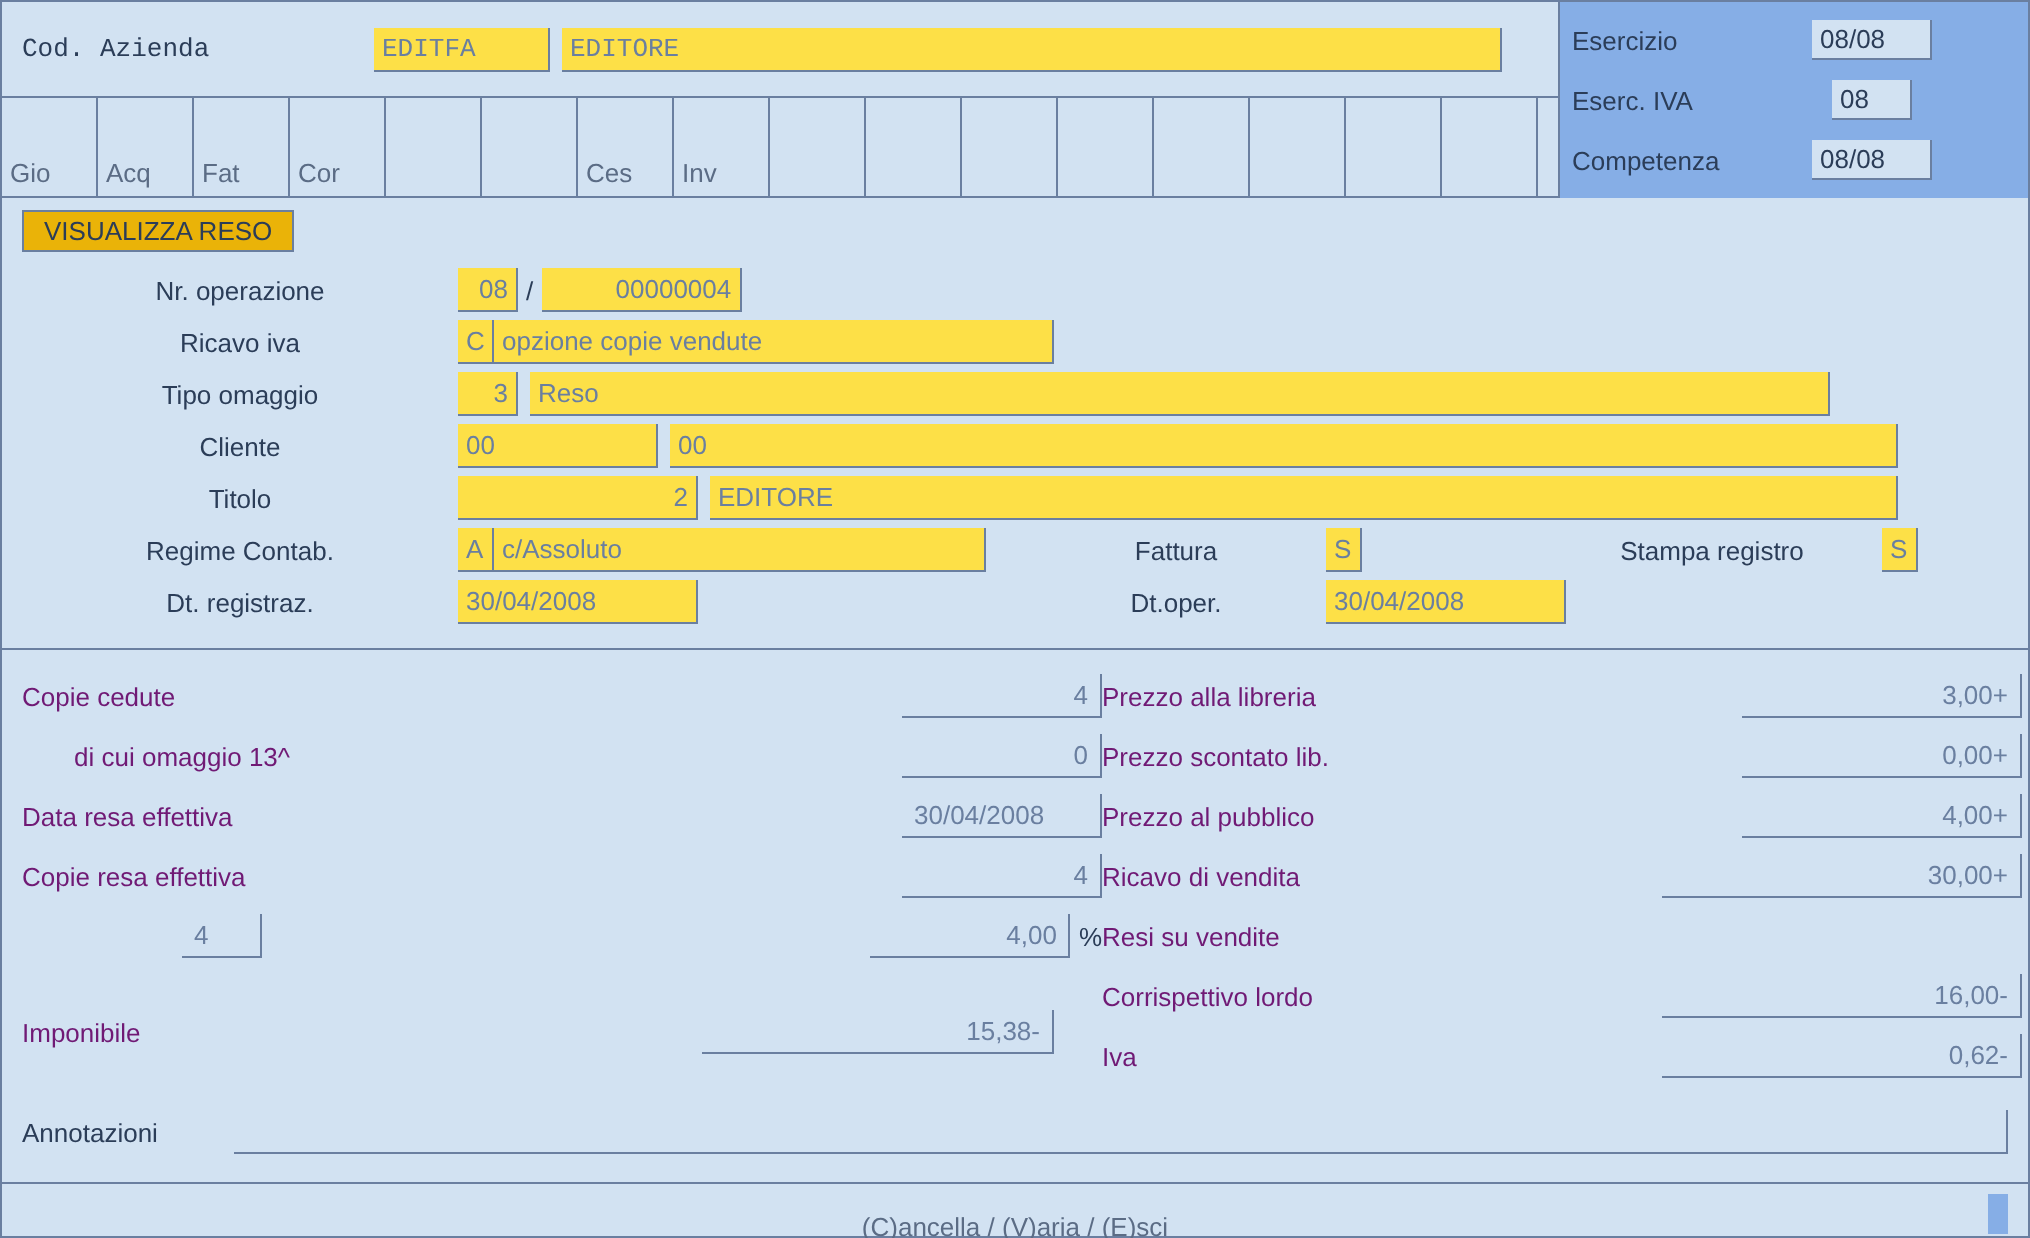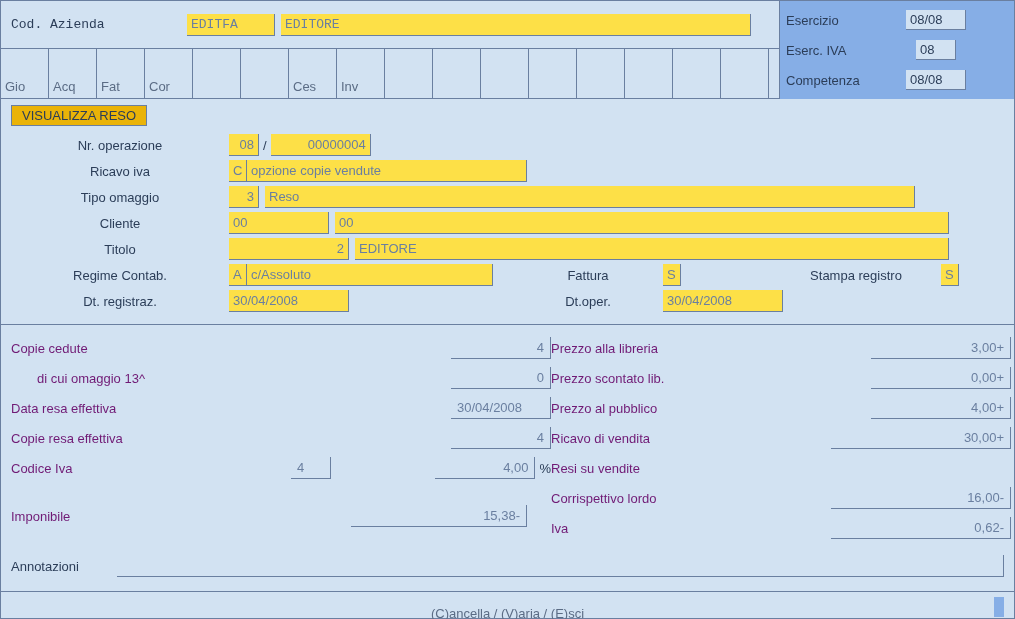--- a/index.html
+++ b/index.html
@@ -287,21 +287,20 @@
         <span class="glabel">Data resa effettiva</span>
         <span style="flex:1"></span>
         <span class="gfield" style="width:100px;justify-content:flex-start">30/04/2008</span>
       </div>
       <div class="grow">
         <span class="glabel">Copie resa effettiva</span>
         <span style="flex:1"></span>
         <span class="gfield" style="width:100px">4</span>
       </div>
       <div class="grow">
-        <span class="glabel">Codice Iva</span>
         <span style="width:80px"></span>
         <span class="gfield" style="width:40px;justify-content:flex-start">4</span>
         <span style="flex:1"></span>
         <span class="gfield" style="width:100px">4,00</span>
         <span class="pct">%</span>
       </div>
       <div class="grow" style="height:18px"></div>
       <div class="grow">
         <span class="glabel">Imponibile</span>
         <span style="width:140px"></span>

